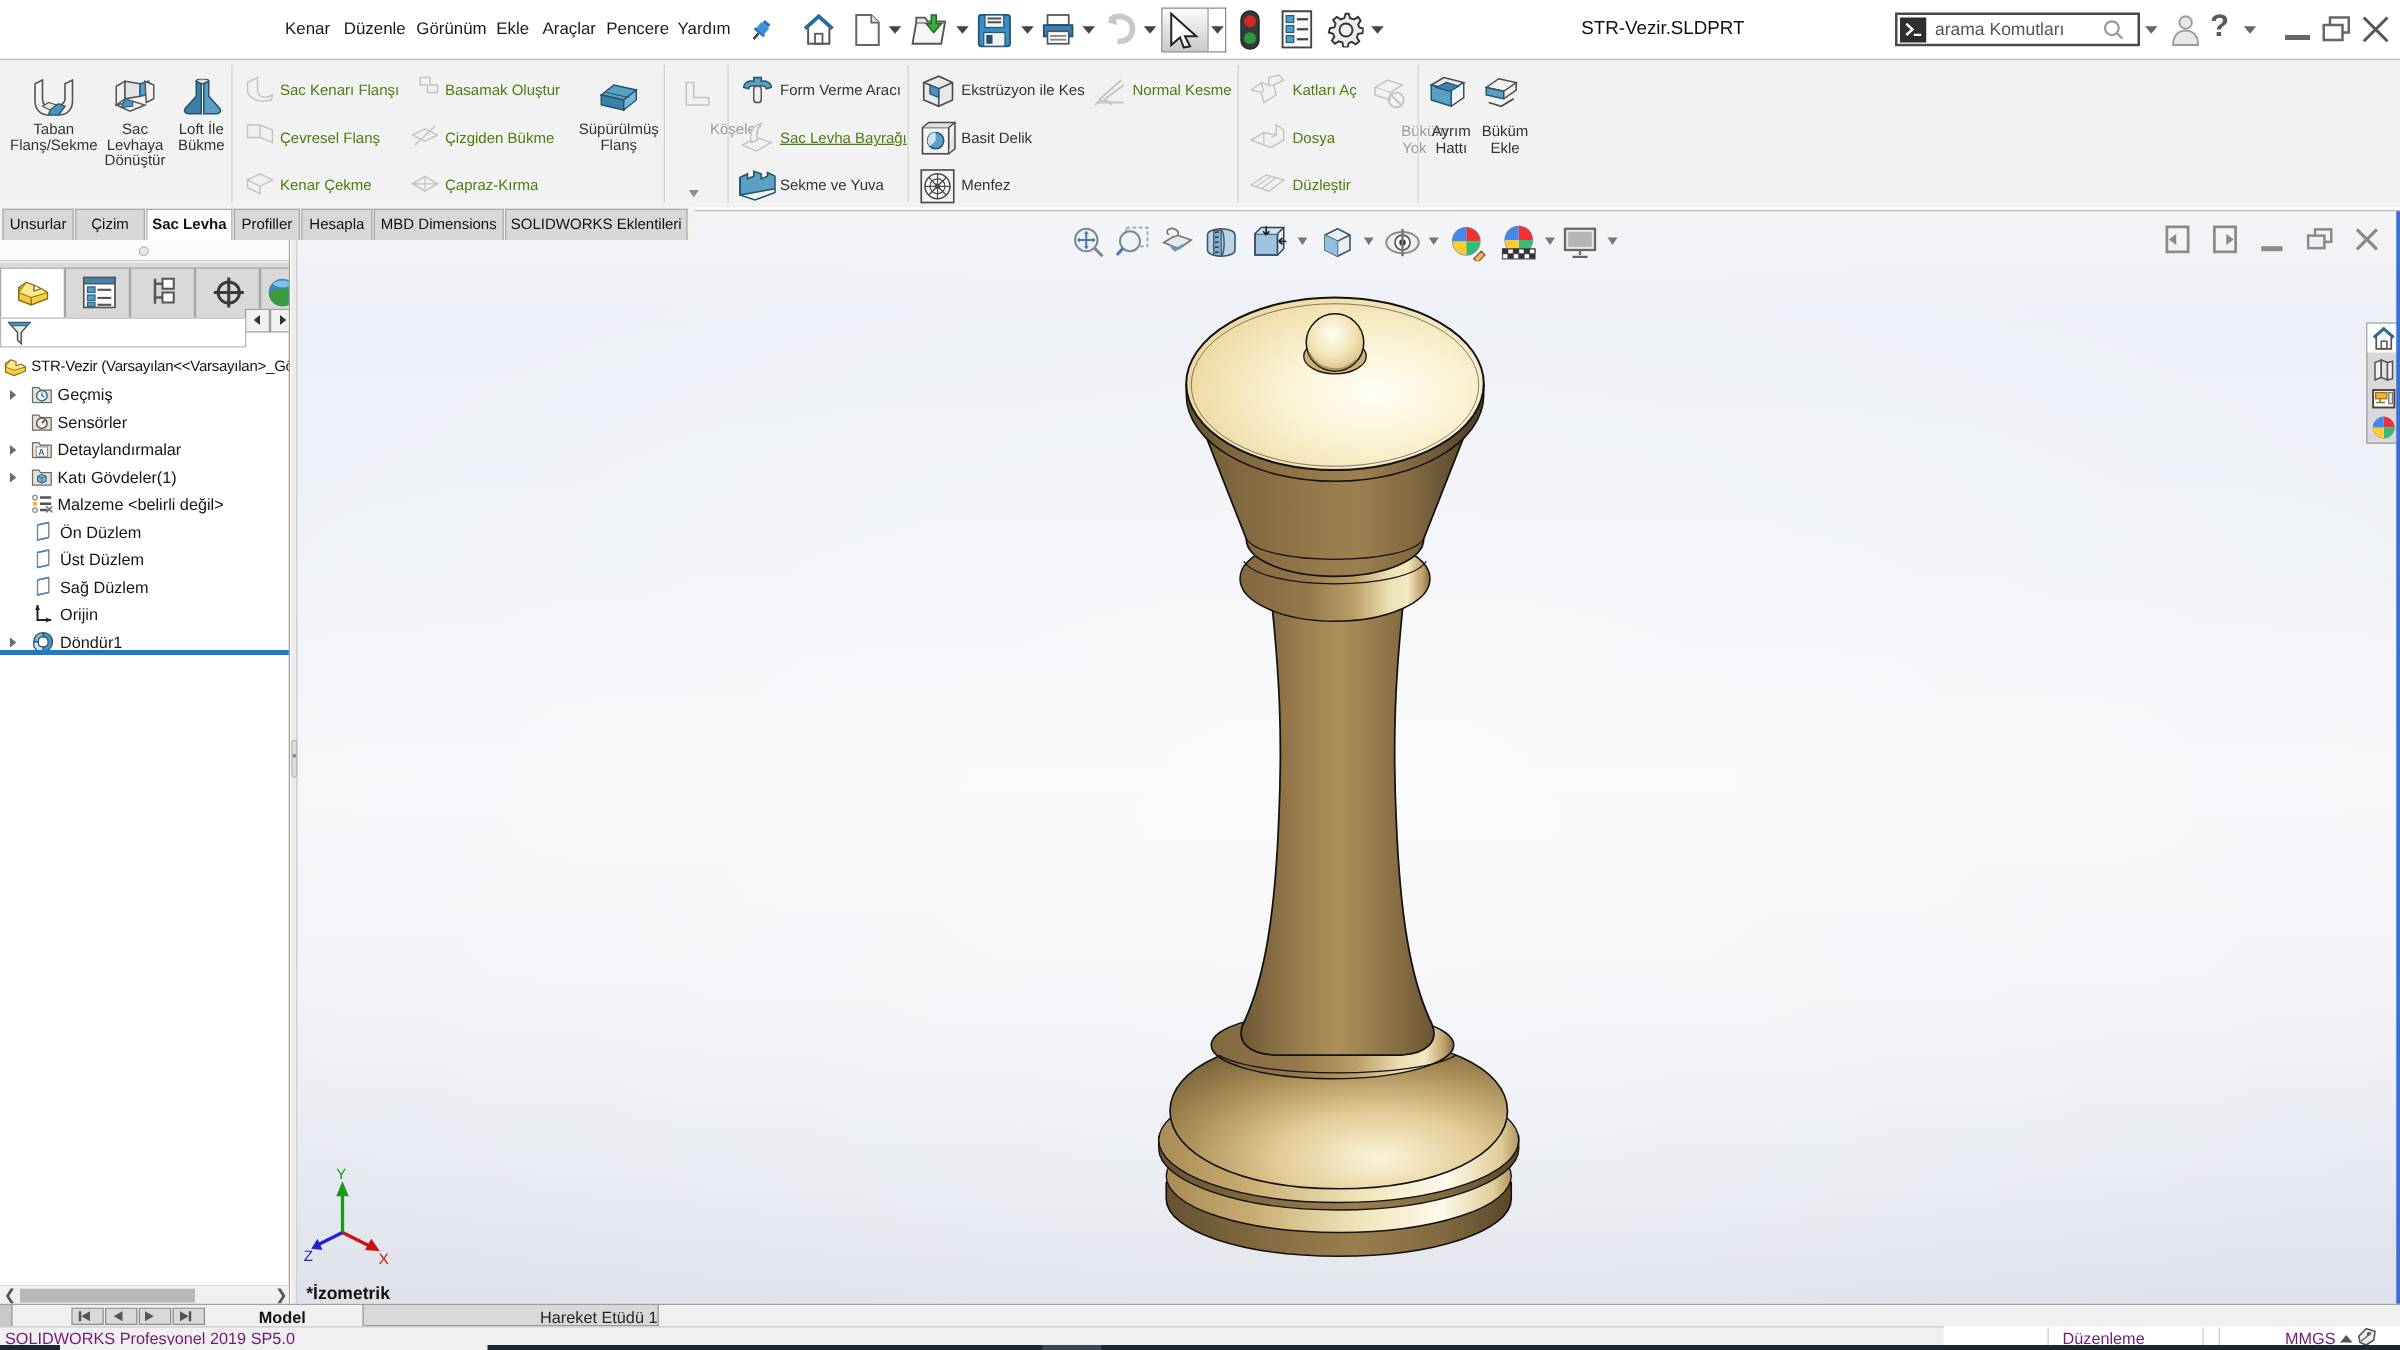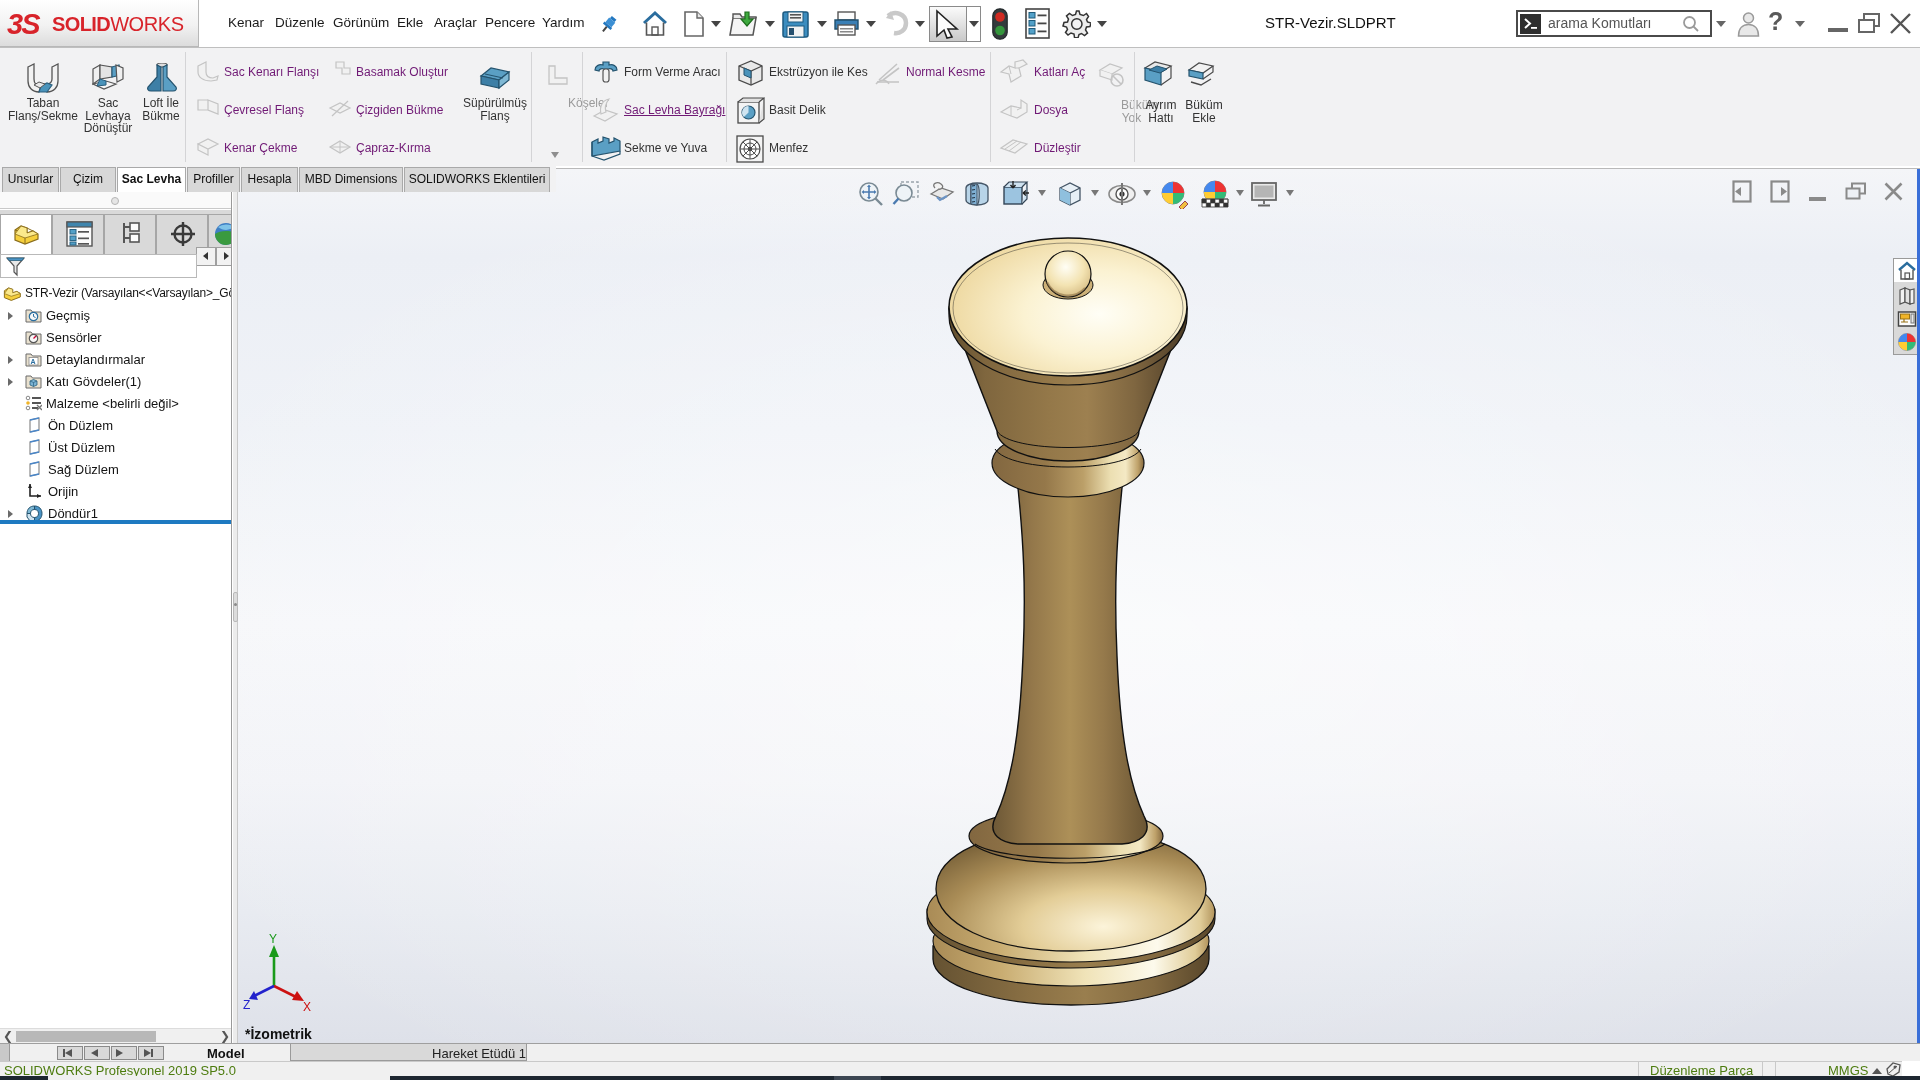--- a/index.html
+++ b/index.html
@@ -14,40 +14,40 @@
 .caret { position:absolute; top:21px; width:0; height:0; border-left:5px solid transparent; border-right:5px solid transparent; border-top:6px solid #444; }
 #fname { position:absolute; top:14px; left:1265px; font-size:15px; color:#111; }
 
 #searchbox { position:absolute; left:1516px; top:10px; width:196px; height:27px; background:#fff; border:2px solid #4a4a4a; }
 
 #ribbon { position:absolute; left:0; top:48px; width:1920px; height:118px; background:#f2f2f3; }
 .rsep { position:absolute; top:4px; width:1px; height:110px; background:#d4d4d6; }
 .rlabel { position:absolute; font-size:12px; color:#333; text-align:center; line-height:12.5px; white-space:nowrap; }
 .rlabel.dis { color:#9a9a9a;padding-left:41px; }
 .rrow { position:absolute; font-size:12px; color:#333; white-space:nowrap; }
-.rrow.dis { color:#701a75; }
+.rrow.dis { color:#4d7c0f; }
 
 #tabrow { position:absolute; left:0; top:166px; width:1920px; height:26px; background:transparent; }
 .ctab { position:absolute; top:1px; height:25px; background:#d8d8d8; border:1px solid #a9a9a9; border-bottom:none; font-size:12px; white-space:nowrap; overflow:hidden; color:#111; text-align:center; padding-top:4px; }
 .ctab.active { background:#ffffff; border-top:1px solid #a9a9a9; font-weight:bold; }
 
 #lpanel { position:absolute; left:0; top:192px; width:232px; height:851px; background:#ffffff; border-right:1px solid #9a9a9a; overflow:hidden; }
 .ptab { position:absolute; top:22px; height:44px; background:#d9d9d9; border:1px solid #a6a6a6; }
 .ptab.active { background:#ffffff; }
 .trow { position:absolute; left:0; width:232px; height:22px; font-size:13px; color:#141414; white-space:nowrap; }
 .trow .txt { position:absolute; top:3px; }
 .tarrow { position:absolute; left:8px; top:7px; width:0; height:0; border-top:4px solid transparent; border-bottom:4px solid transparent; border-left:5px solid #6a6a6a; }
 
 #vsplit { position:absolute; left:233px; top:192px; width:5px; height:851px; background:#ececec; border-right:1px solid #c9c9c9; }
 
 #viewport { position:absolute; left:238px; top:168px; width:1682px; height:875px; border-top:1px solid #b9b9b9;
   background:linear-gradient(180deg,#f4f5f8 0%,#eceff5 10%,#eff2f7 30%,#f6f7fa 52%,#f2f3f7 70%,#e8ebf1 85%,#dee1e9 100%); }
 
 #btabs { position:absolute; left:0; top:1043px; width:1920px; height:18px; background:#f0f0f0; border-top:1px solid #9f9f9f; }
-#statusbar { position:absolute; left:0; top:1061px; width:1902px; height:15px; background:#f0f0f0; border-top:1px solid #c9c9c9; font-size:13px; color:#4d7c0f; }
+#statusbar { position:absolute; left:0; top:1061px; width:1555px; height:15px; background:#f0f0f0; border-top:1px solid #c9c9c9; font-size:13px; color:#701a75; }
 #taskstrip { position:absolute; left:0; top:1076px; width:1920px; height:4px; background:#f0f0f0; }
 </style>
 </head>
 <body>
 <div id="app">
 <div id="viewport">
 <svg width="1682" height="875" viewBox="238 168 1682 875" style="position:absolute;left:0;top:0;">
 <defs>
   <linearGradient id="gSide" x1="0" y1="0" x2="1" y2="0">
     <stop offset="0" stop-color="#624f2e"></stop>
@@ -265,27 +265,20 @@
         <circle cx="10" cy="10" r="8.5" fill="#eee" stroke="#888" stroke-width="0.8"></circle>
         <path d="M10 1.5 A8.5 8.5 0 0 1 18.5 10 L10 10 Z" fill="#e33"></path>
         <path d="M18.5 10 A8.5 8.5 0 0 1 10 18.5 L10 10 Z" fill="#3b7"></path>
         <path d="M10 18.5 A8.5 8.5 0 0 1 1.5 10 L10 10 Z" fill="#fc3"></path>
         <path d="M1.5 10 A8.5 8.5 0 0 1 10 1.5 L10 10 Z" fill="#48e"></path>
       </svg>
 
 <div class="abs" style="left:1679px;top:0;width:3px;height:875px;background:#3a6fd8;"></div>
 </div>
 <div id="titlebar">
-  <div id="logo">
-    <svg width="199" height="47" viewBox="0 0 199 47">
-      <text x="7" y="34" font-size="29" font-weight="bold" font-style="italic" fill="#d8232a" letter-spacing="-2">3S</text>
-
-      <text x="52" y="31" font-size="20" font-weight="bold" fill="#d8232a" letter-spacing="-0.6">SOLID<tspan font-weight="normal" letter-spacing="-0.4">WORKS</tspan></text>
-    </svg>
-  </div>
   <div class="menu" style="left:228px;">Kenar</div>
   <div class="menu" style="left:275px;">Düzenle</div>
   <div class="menu" style="left:333px;">Görünüm</div>
   <div class="menu" style="left:397px;">Ekle</div>
   <div class="menu" style="left:434px;">Araçlar</div>
   <div class="menu" style="left:485px;">Pencere</div>
   <div class="menu" style="left:542px;">Yardım</div>
   <svg class="tbicon" style="left:598px;top:13px;" width="22" height="22" viewBox="0 0 22 22">
         <g transform="rotate(40 11 11)">
           <rect x="8" y="3" width="6" height="3" fill="#2277c0"></rect>

